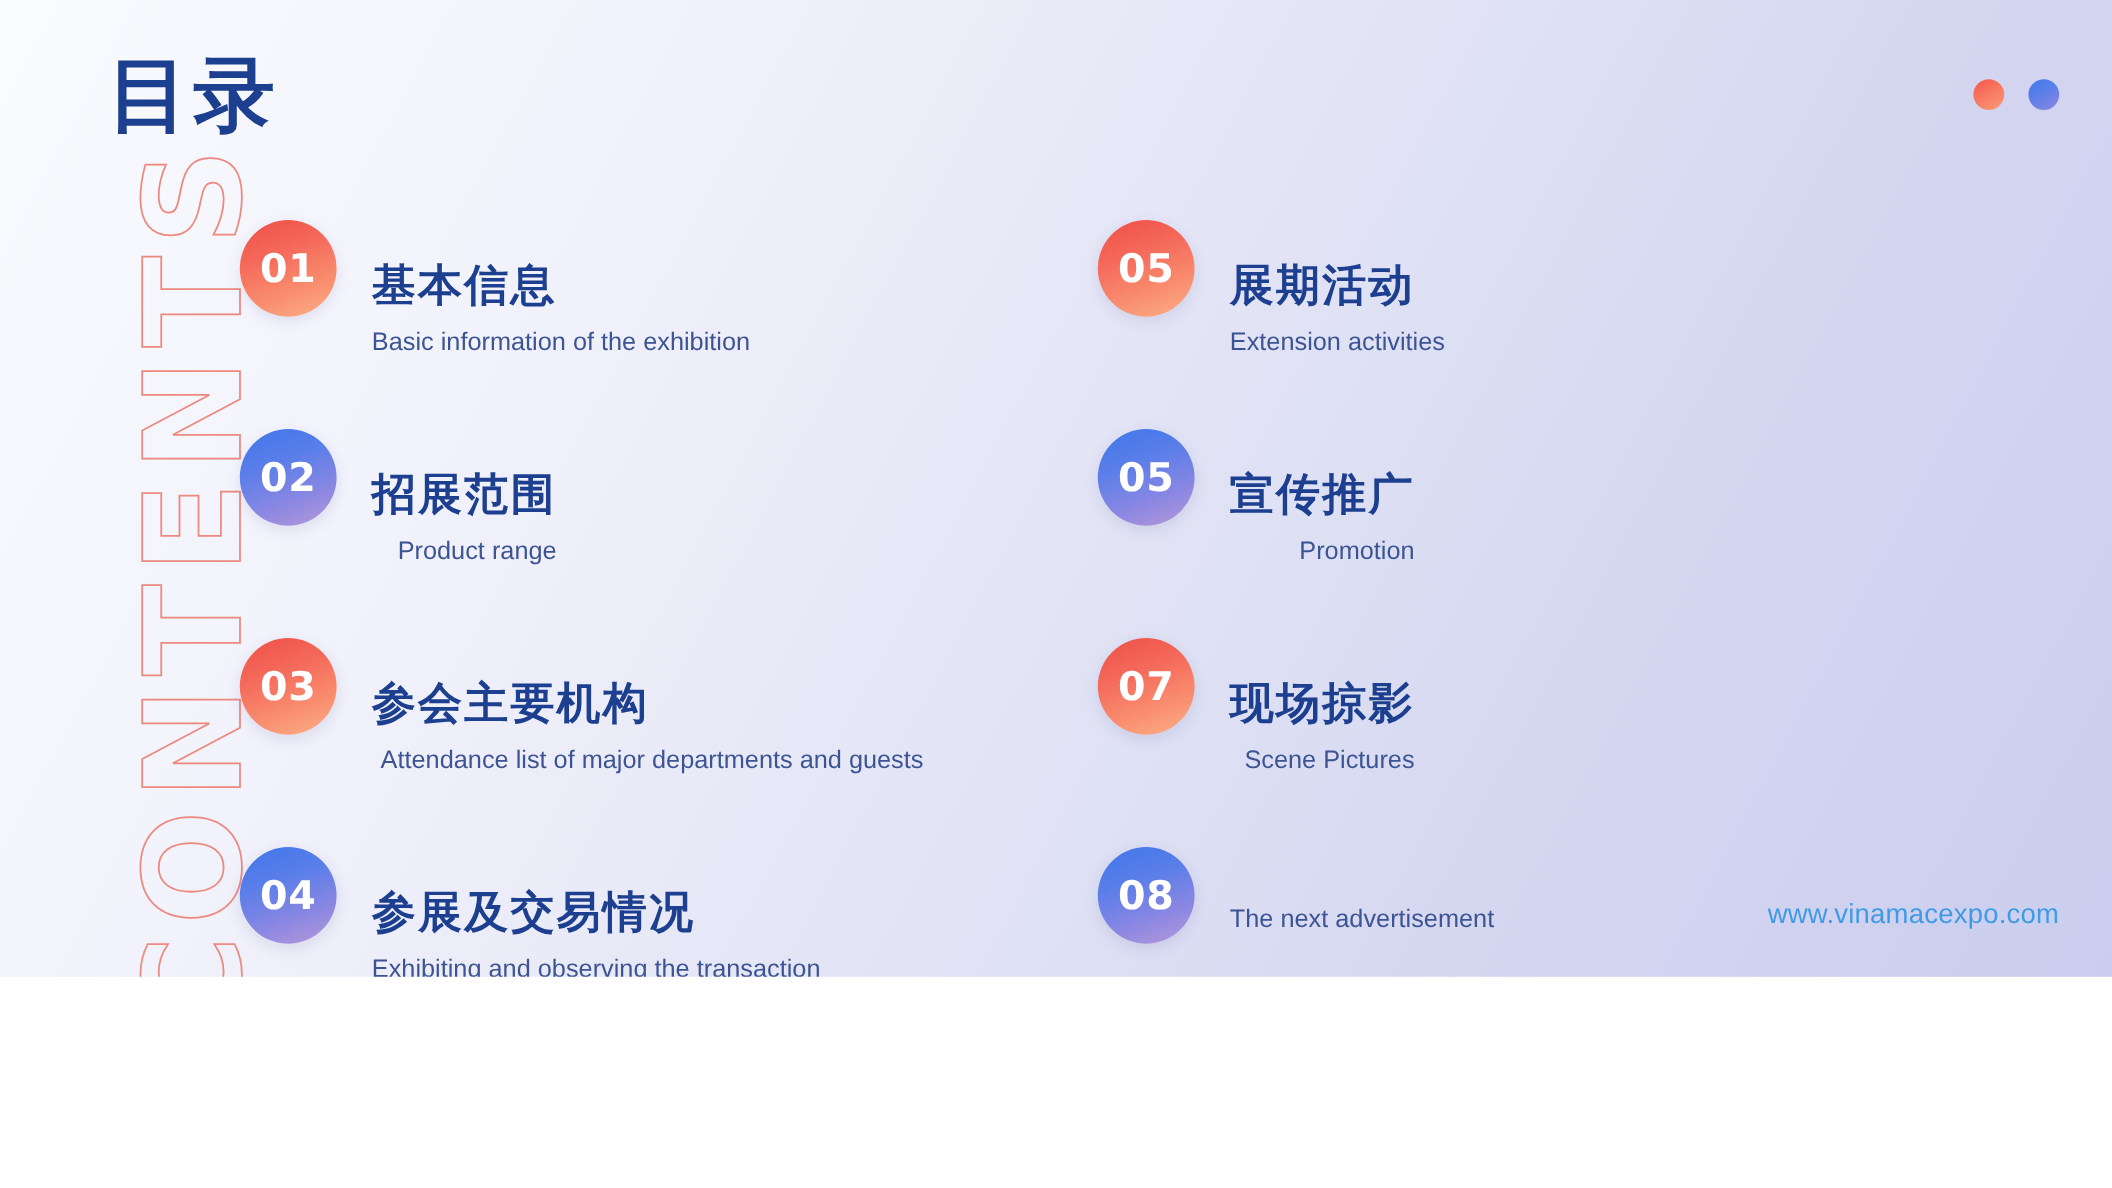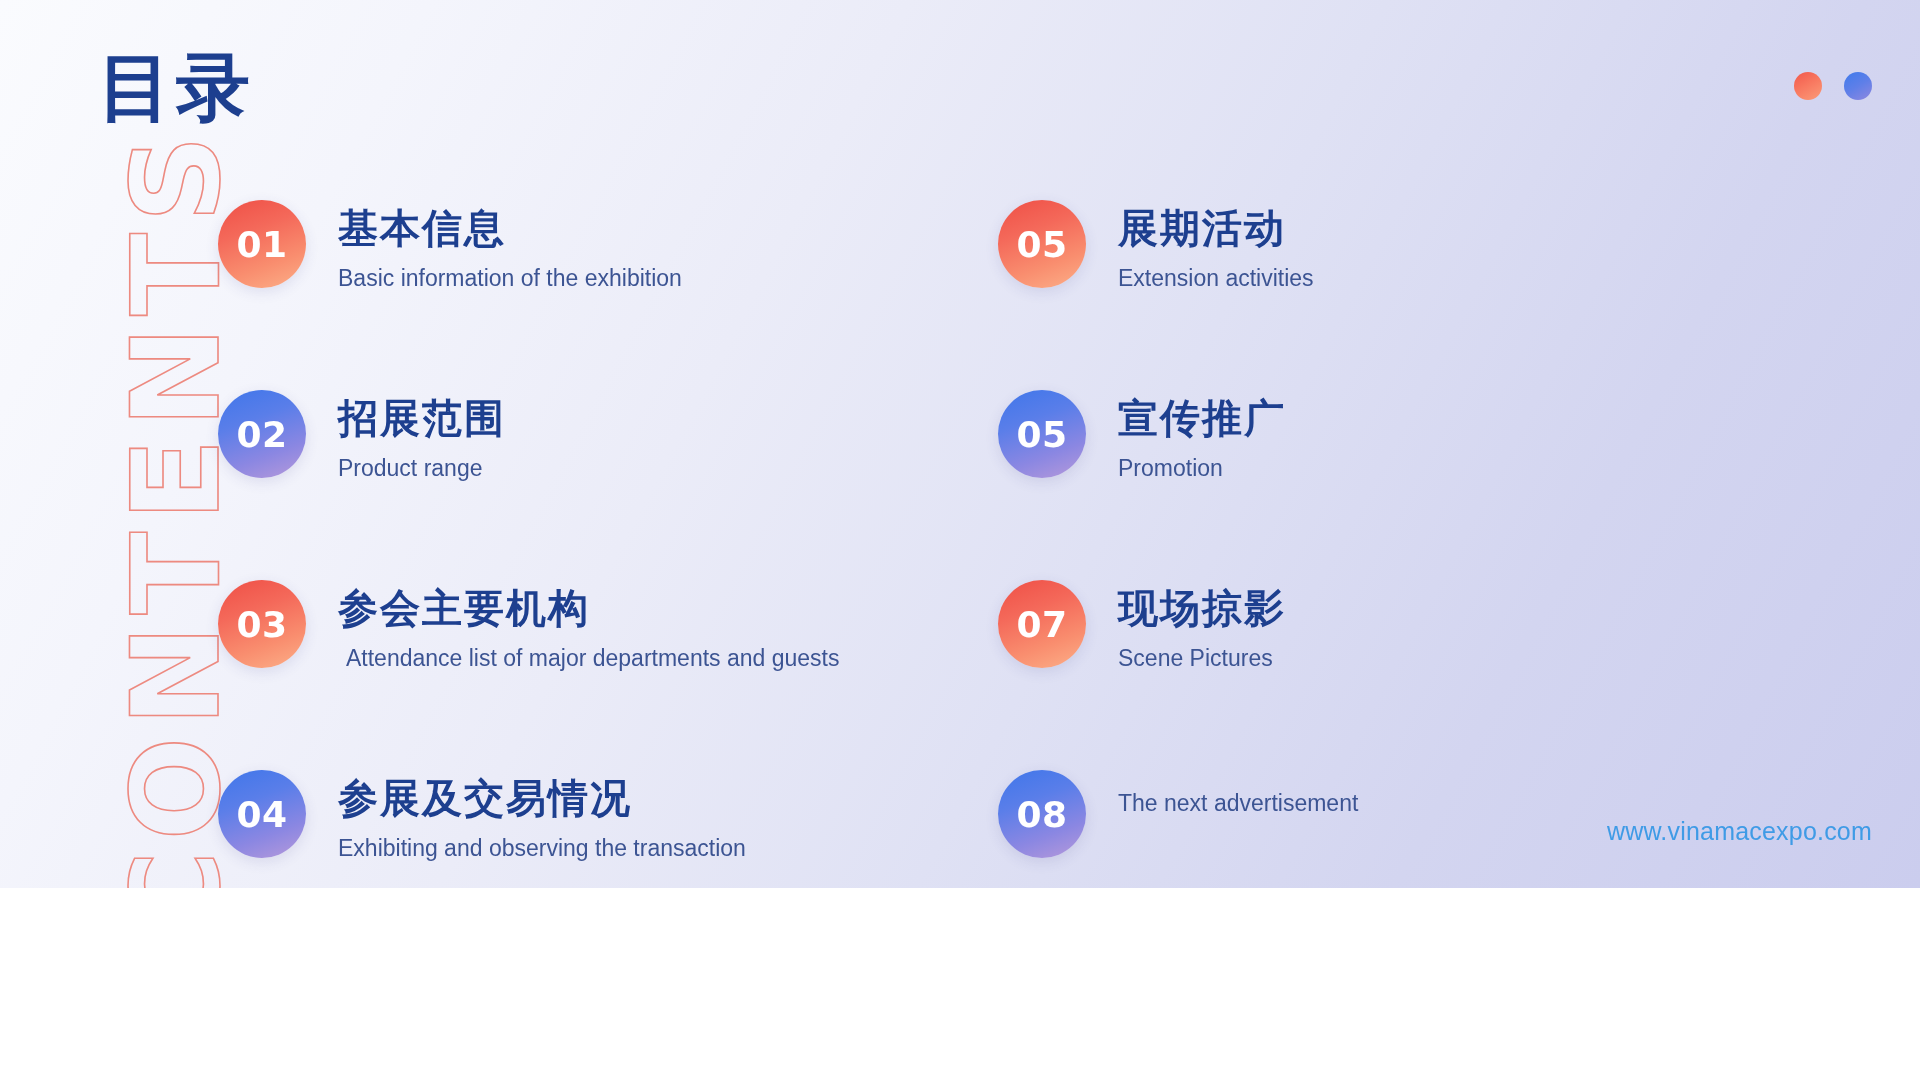--- a/index.html
+++ b/index.html
@@ -124,38 +124,40 @@
   }
   .badge.warm {
     background: linear-gradient(160deg, #ef4f46 0%, #f4695a 35%, #f98e6f 70%, #fcb089 100%);
   }
   .badge.cool {
     background: linear-gradient(160deg, #3f76ea 0%, #5a7ee9 35%, #8b87e2 70%, #b79ada 100%);
   }
 
   .texts {
     padding-top: 6px;
+    margin-top: 32px;
   }
   .title-cn {
     font-size: 40px;
     line-height: 1.12;
     font-weight: 700;
     color: #1d3f8f;
     letter-spacing: 2px;
     white-space: nowrap;
     font-family: "DejaVu Sans", "Liberation Sans", sans-serif;
   }
   .title-en {
     margin-top: 14px;
     font-size: 23px;
     line-height: 1.2;
     color: #3c5493;
     font-weight: 400;
     white-space: nowrap;
     font-family: "Liberation Sans", "DejaVu Sans", sans-serif;
+    text-align: right;
   }
   
   .texts.indent-en .title-en {
     padding-left: 8px;
   }
 
   
   .site-url {
     position: absolute;
     right: 48px;

